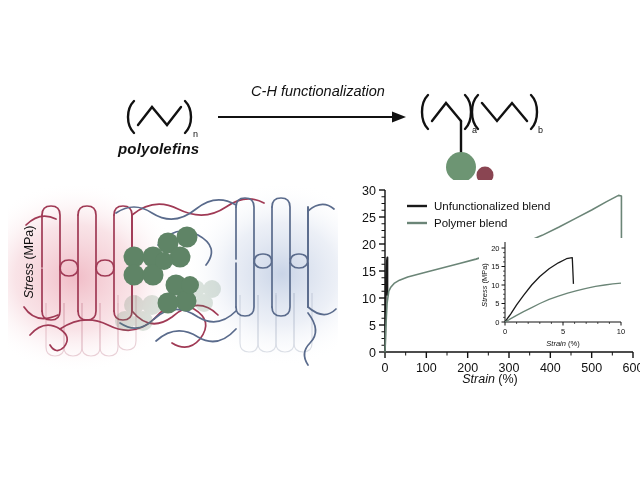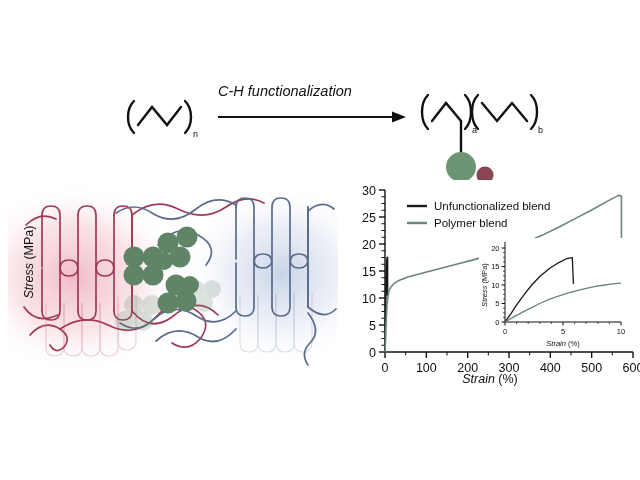--- a/index.html
+++ b/index.html
@@ -5,21 +5,21 @@
   html,body{margin:0;padding:0;background:#ffffff;}
   body{width:640px;height:480px;position:relative;overflow:hidden;
        font-family:"Liberation Sans",sans-serif;color:#111;}
   .figure{position:absolute;inset:0;}
 
   
   .scheme{position:absolute;left:0;top:55px;width:640px;height:125px;}
   .scheme-label{position:absolute;left:118px;top:140px;width:170px;
       font-style:italic;font-weight:bold;font-size:15px;letter-spacing:.2px;}
   .arrow-caption{position:absolute;left:218px;top:83px;width:200px;
-      font-style:italic;font-size:14.5px;white-space:nowrap;}
+      text-align:center;font-style:italic;font-size:14.5px;white-space:nowrap;}
   .sub{font-size:9px;}
 
   
   .illus{position:absolute;left:8px;top:185px;width:330px;height:185px;}
 
   
   .plot{position:absolute;left:345px;top:182px;width:295px;height:215px;}
   .axis-title-x{position:absolute;left:400px;top:372px;width:180px;
       text-align:center;font-size:12.5px;font-style:italic;}
   .axis-title-x .unit{font-style:normal;}
@@ -58,20 +58,21 @@
       </g>
       <text x="472" y="78" class="sub" font-size="10" fill="#111">a</text>
       <text x="538" y="78" class="sub" font-size="10" fill="#111">b</text>
 
       <circle cx="461" cy="112" r="15" fill="#6d9573"></circle>
       <circle cx="485" cy="120" r="8.5" fill="#8a4552"></circle>
     </svg>
   </div>
 
   <div class="arrow-caption">C-H functionalization</div>
+  <div class="scheme-label">polyolefins</div>
 
   <div class="illus">
     <svg width="330" height="185" viewBox="0 0 330 185">
       <defs>
         <radialGradient id="redglow" cx="32%" cy="50%" r="52%">
           <stop offset="0%" stop-color="#f0b9c4" stop-opacity="0.95"></stop>
           <stop offset="55%" stop-color="#f4cdd4" stop-opacity="0.55"></stop>
           <stop offset="100%" stop-color="#ffffff" stop-opacity="0"></stop>
         </radialGradient>
         <radialGradient id="blueglow" cx="72%" cy="48%" r="50%">

